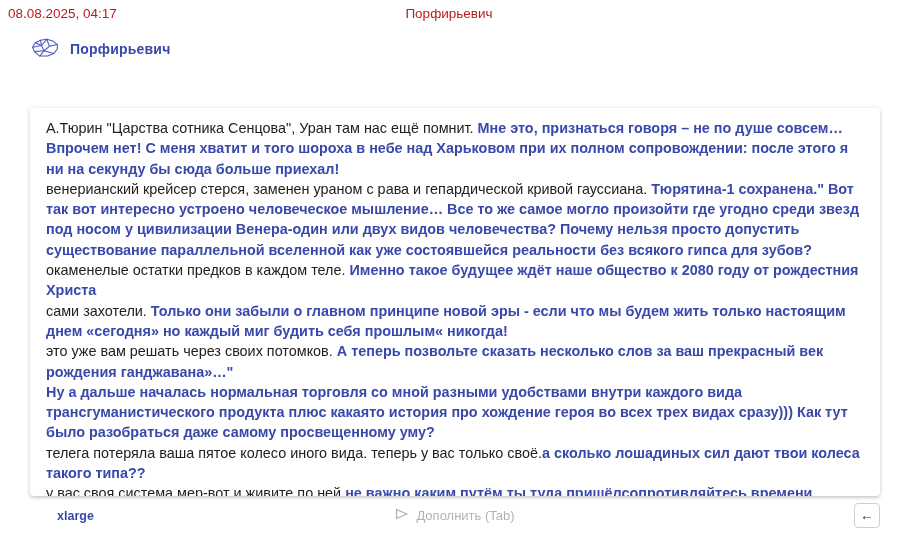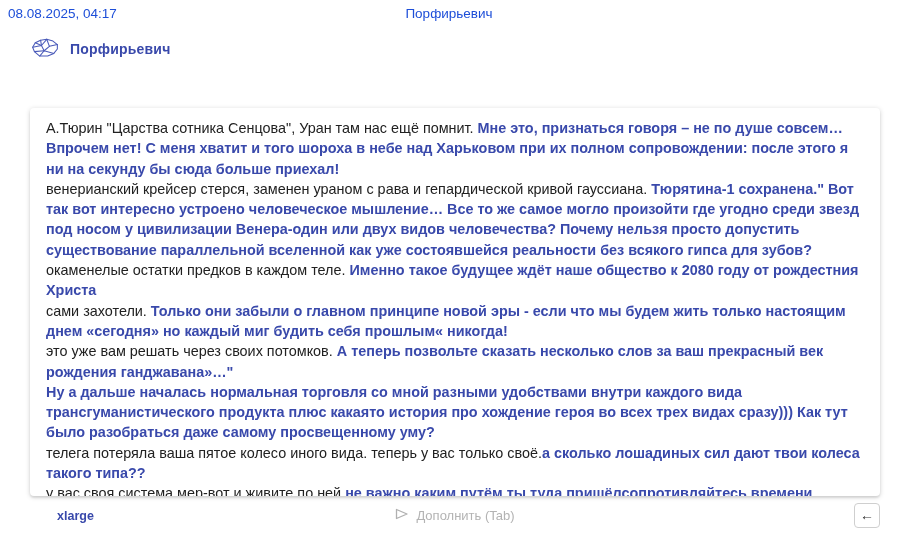--- a/index.html
+++ b/index.html
@@ -6,21 +6,21 @@
   body {
     width: 898px; height: 539px;
     background: #ffffff;
     font-family: "Liberation Sans", sans-serif;
     color: #212121;
     position: relative;
     overflow: hidden;
   }
   .print-header {
     position: absolute; top: 6px; left: 8px; right: 8px; height: 18px;
-    font-size: 13.5px; color: #1d4ed8;
+    font-size: 13.5px; color: #b91c1c;
   }
   .print-date { position: absolute; left: 0; top: 0; }
   .print-title { position: absolute; left: 0; right: 0; top: 0; text-align: center; }
   .brand-row {
     position: absolute; top: 36px; left: 30px;
     display: flex; align-items: center; gap: 10px;
   }
   .brand-icon { width: 30px; height: 26px; display: block; }
   .brand-name {
     font-size: 14px; font-weight: bold; color: #3949ab; letter-spacing: 0.2px;

